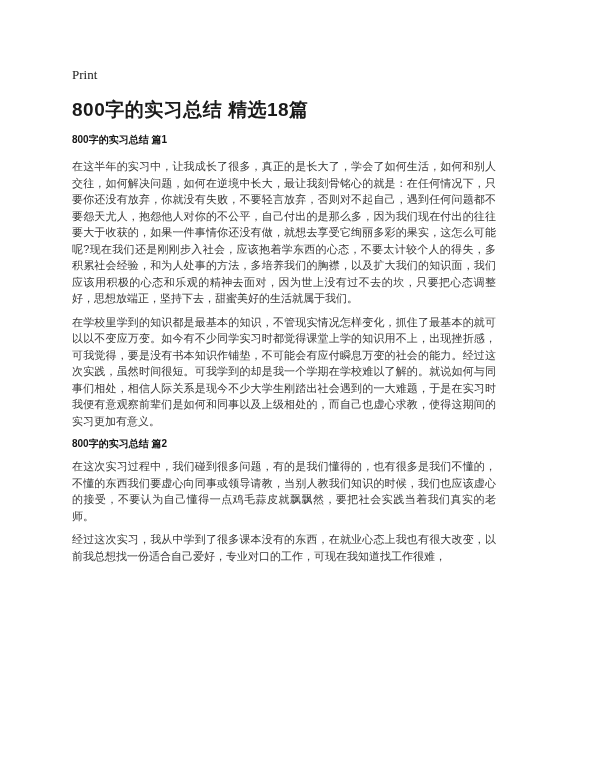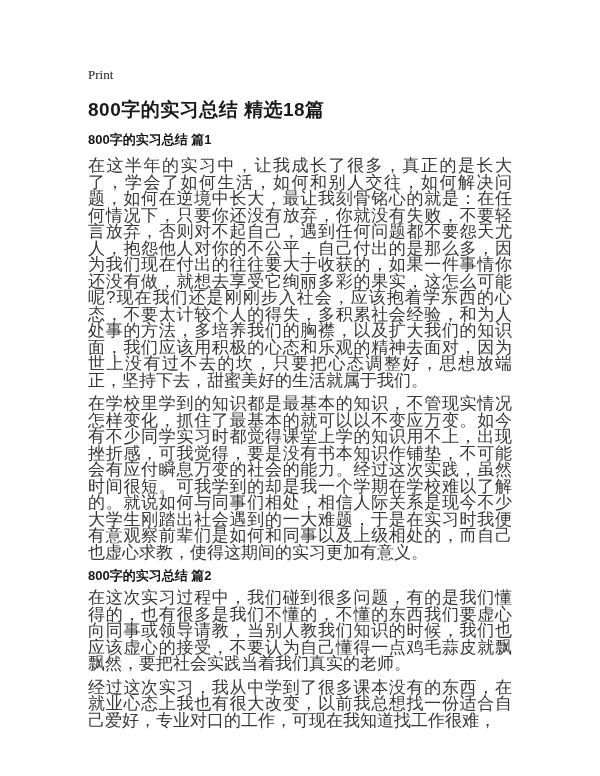--- a/index.html
+++ b/index.html
@@ -16,21 +16,21 @@
   }
   .page {
     position: relative;
     width: 600px;
     height: 776px;
     background: #ffffff;
     overflow: hidden;
   }
   .content {
     position: absolute;
-    left: 88px;
+    left: 72px;
     top: 0;
     width: 424px;
   }
   .print-label {
     display: inline-block;
     margin-top: 68px;
     font-family: "Liberation Serif", serif;
     font-size: 13px;
     line-height: 14px;
     color: #222222;
@@ -45,31 +45,31 @@
     letter-spacing: 0.5px;
   }
   .doc-subtitle {
     margin: 12px 0 0 0;
     font-size: 13px;
     line-height: 15px;
     color: #3a3a3a;
   }
   .sec-heading {
     margin: 11px 0 0 0;
-    font-size: 13px;
+    font-size: 10px;
     font-weight: bold;
     line-height: 15px;
     color: #151515;
   }
   .sec-heading.second {
     margin-top: 7px;
   }
   .para {
     margin: 7px 0 0 0;
-    font-size: 17px;
+    font-size: 11px;
     line-height: 16.5px;
     color: #373737;
     text-align: justify;
     word-break: break-all;
   }
   .para.first {
     margin-top: 11px;
   }
 </style>
 </head>

